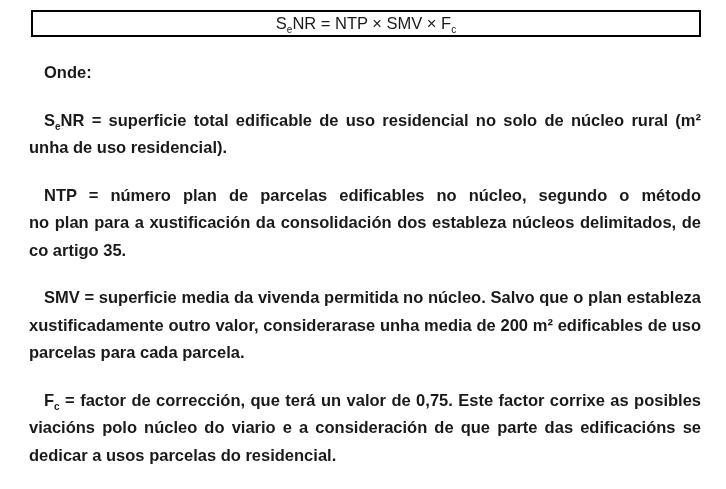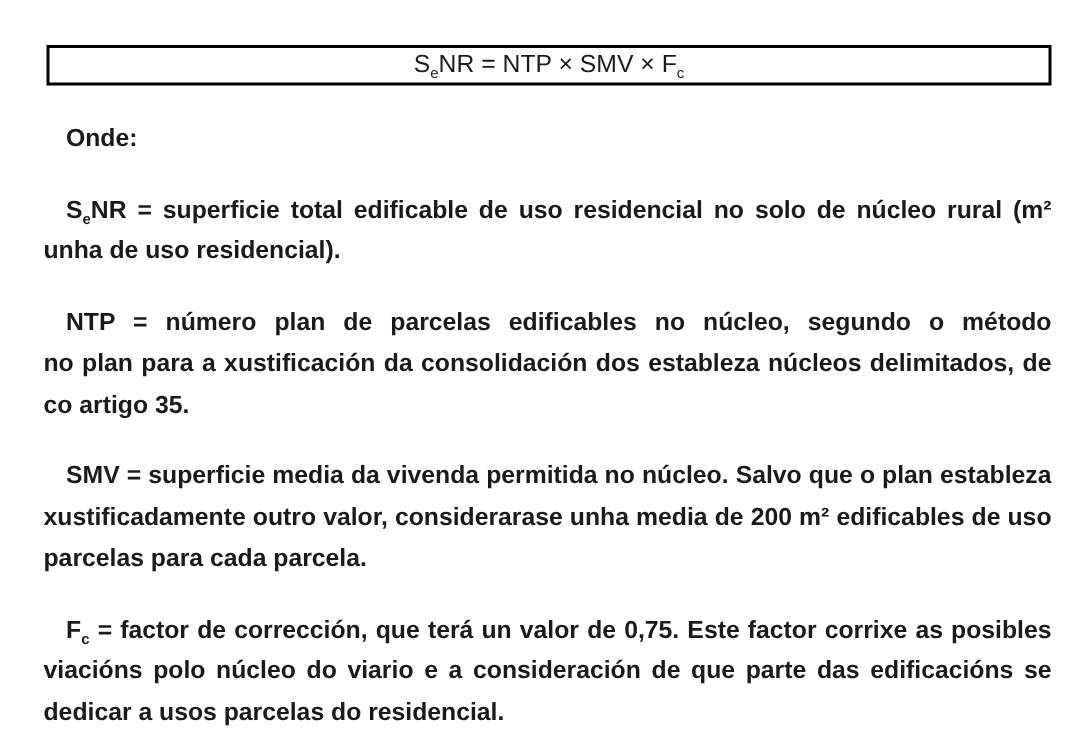--- a/index.html
+++ b/index.html
@@ -12,21 +12,21 @@
     height: 489px;
     overflow: hidden;
     font-family: "Liberation Sans", sans-serif;
     color: #1a1a1a;
     -webkit-font-smoothing: antialiased;
   }
   .page {
     box-sizing: border-box;
     width: 726px;
     height: 489px;
-    padding: 30px 25px 0 29px;
+    padding: 10px 25px 0 29px;
   }
   .formula-box {
     box-sizing: border-box;
     border: 2px solid #000000;
     height: 27px;
     margin-left: 2px;
     display: flex;
     align-items: center;
     justify-content: center;
     font-size: 16.5px;

